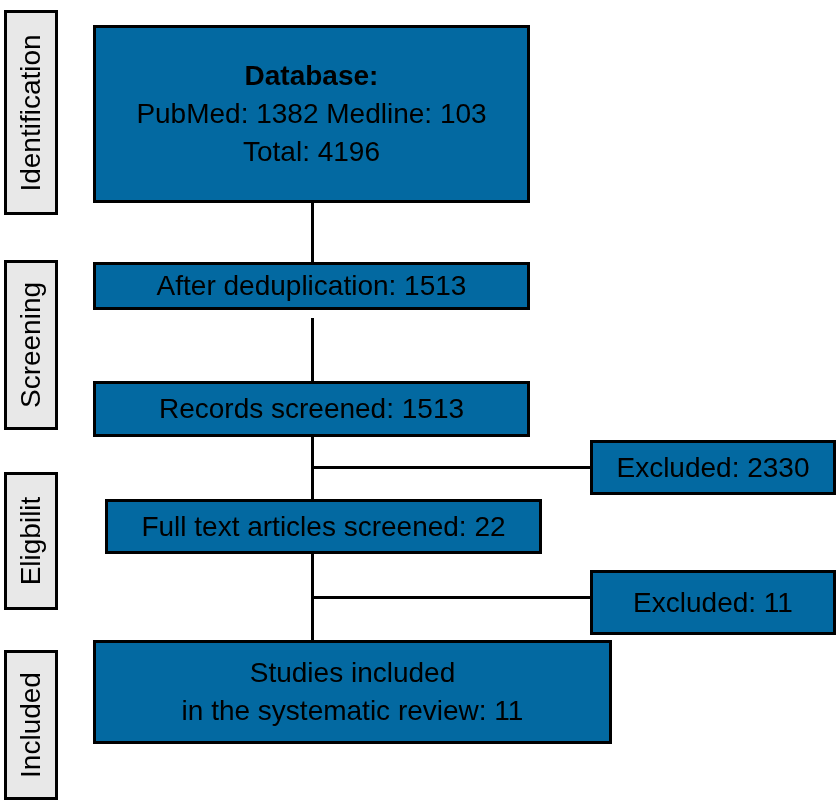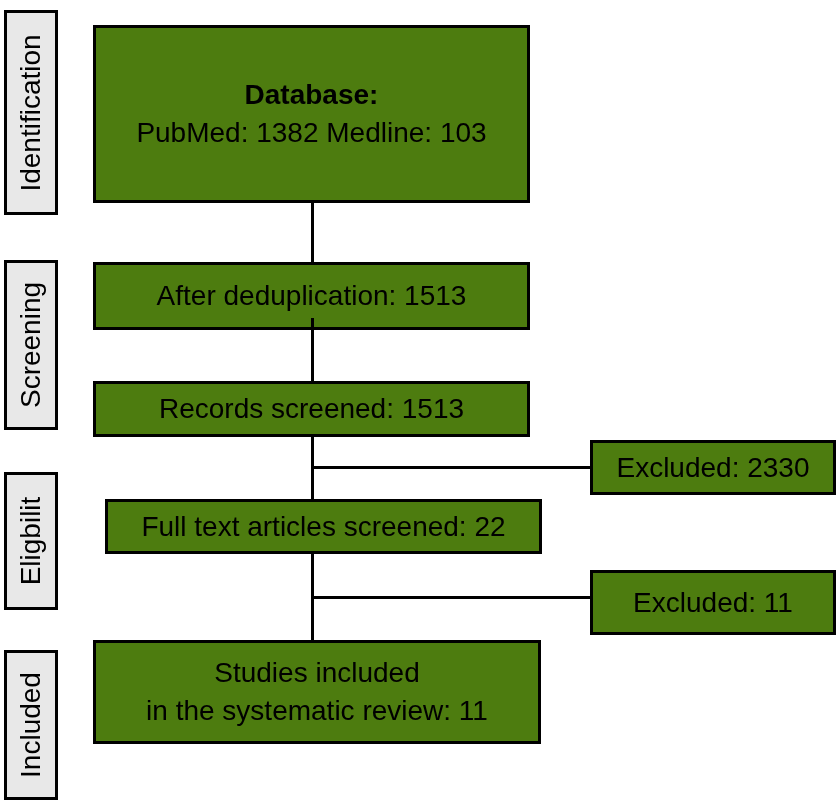--- a/index.html
+++ b/index.html
@@ -35,36 +35,36 @@
     line-height: 1;
   }
   .stage-identification { top: 10px;  height: 205px; }
   .stage-screening      { top: 260px; height: 170px; }
   .stage-eligbilit      { top: 472px; height: 138px; }
   .stage-included       { top: 650px; height: 150px; }
 
   
   .box {
     position: absolute;
-    background: #4d7c0f;
+    background: #0369a1;
     border: 3px solid #000000;
     box-sizing: border-box;
     display: flex;
     flex-direction: column;
     align-items: center;
     justify-content: center;
     text-align: center;
     font-size: 28px;
     line-height: 38px;
   }
   .box-database  { left: 93px; top: 25px;  width: 437px; height: 178px; }
-  .box-dedup     { left: 93px; top: 262px; width: 437px; height: 68px; }
+  .box-dedup     { left: 93px; top: 262px; width: 437px; height: 48px; }
   .box-screened  { left: 93px; top: 381px; width: 437px; height: 56px; }
   .box-fulltext  { left: 93px; top: 499px; width: 437px; height: 55px; margin-left: 12px; }
-  .box-included  { left: 93px; top: 640px; width: 448px; height: 104px; }
+  .box-included  { left: 93px; top: 640px; width: 519px; height: 104px; }
   .box-excluded1 { left: 590px; top: 440px; width: 246px; height: 55px; }
   .box-excluded2 { left: 590px; top: 570px; width: 246px; height: 65px; }
   .box .heading { font-weight: bold; }
 
   
   .line {
     position: absolute;
     background: #000000;
   }
   .line-v { width: 3px; }
@@ -90,20 +90,21 @@
   <div class="stage stage-eligbilit">
     <span>Eligbilit</span>
   </div>
   <div class="stage stage-included">
     <span>Included</span>
   </div>
 
   <div class="box box-database">
     <div class="heading">Database:</div>
     <div>PubMed: 1382 Medline: 103</div>
+    <div>Total: 4196</div>
   </div>
 
   <div class="box box-dedup">
     <div>After deduplication: 1513</div>
   </div>
 
   <div class="box box-screened">
     <div>Records screened: 1513</div>
   </div>
 

